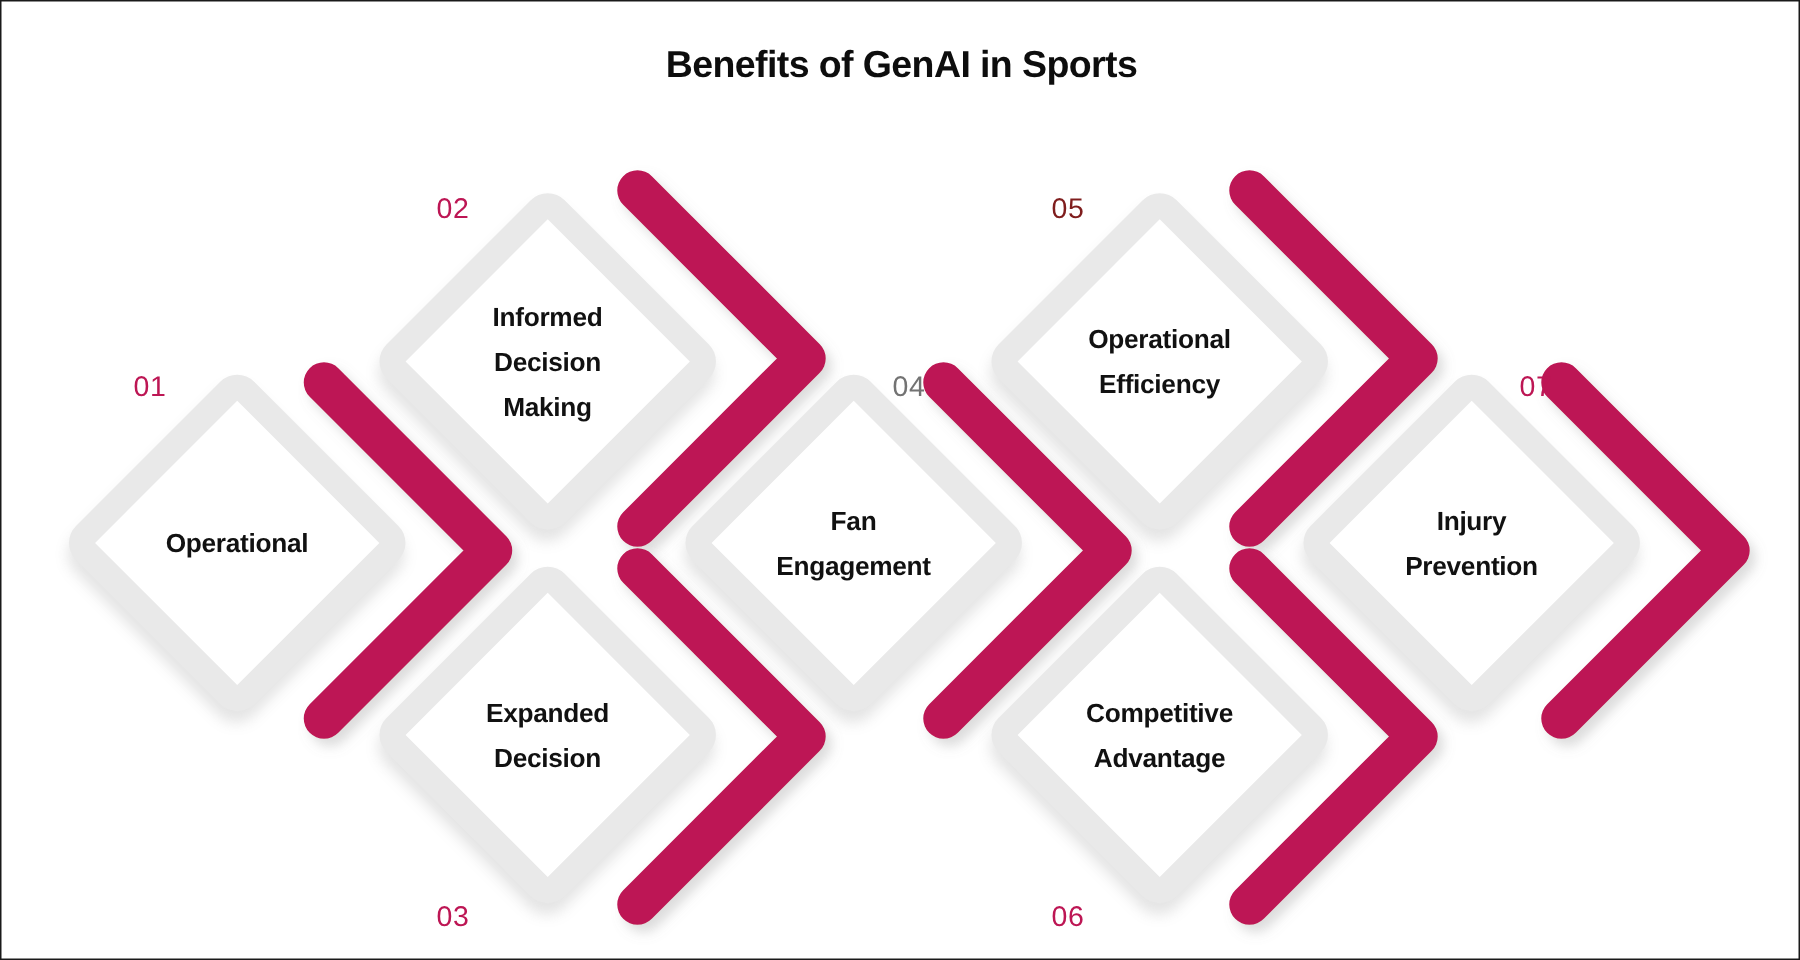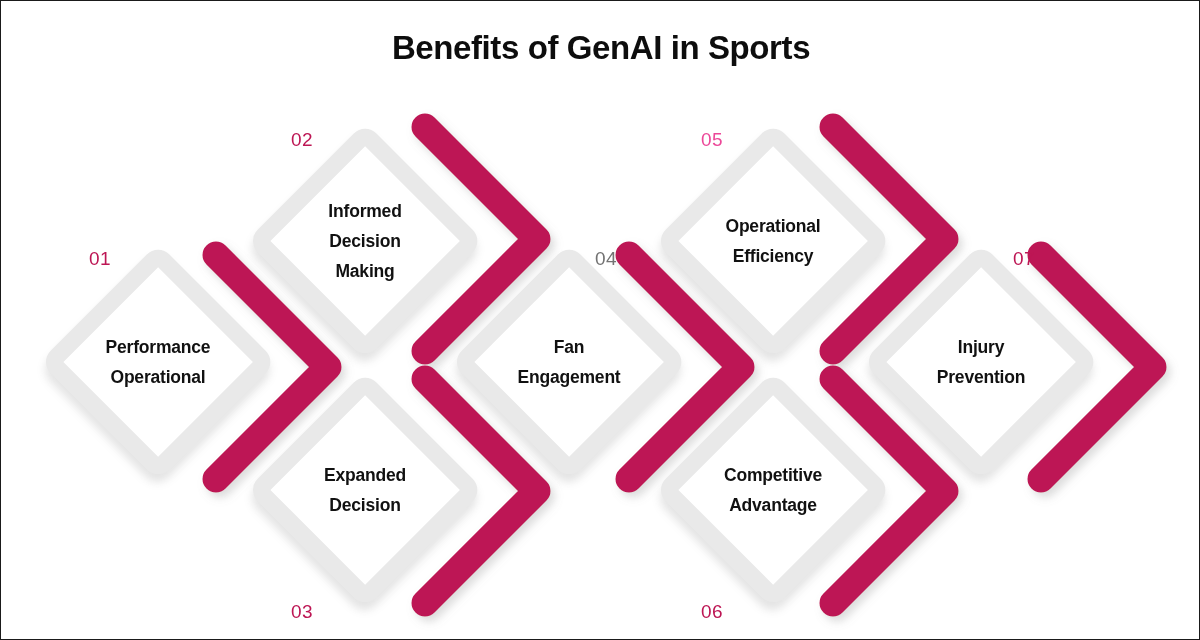--- a/index.html
+++ b/index.html
@@ -22,21 +22,21 @@
     overflow: hidden;
   }
 
   
   #title {
     position: absolute;
     top: 28px;
     left: 0;
     width: 1200px;
     text-align: center;
-    font-size: 33px;
+    font-size: 25px;
     font-weight: bold;
     color: #0d0d0d;
     letter-spacing: -0.4px;
     font-family: "Liberation Sans", sans-serif;
   }
 
   
   #stage {
     position: absolute;
     inset: 0;
@@ -168,21 +168,20 @@
             <filter id="sh6" x="-40%" y="-40%" width="200%" height="200%">
               <feDropShadow dx="4" dy="5" stdDeviation="4" flood-color="#8a8a8a" flood-opacity="0.30"></feDropShadow>
             </filter>
           </defs>
           <polyline points="30,30 142,142 30,254" fill="none" stroke="#bd1654" stroke-width="27" stroke-linecap="round" stroke-linejoin="round" filter="url(#sh6)"></polyline>
         </svg>
       </div>
       <div class="node" style="left: 0px; top: 0px;">
         <div class="diamond" style="width: 168.291px; height: 168.291px; left: 72.8543px; top: 276.854px; border-width: 17px; border-color: rgb(233, 233, 233); background: rgb(255, 255, 255);"></div>
         <div class="dia-label" style="width: 200px; height: 120px; left: 57px; top: 301px; color: rgb(17, 17, 17);">
-          <span>Performance</span>
           <span>Operational</span>
         </div>
         <div class="num" style="left: 88px; top: 227px; color: rgb(189, 22, 84);">01</div>
       </div>
       <div class="node" style="left: 0px; top: 0px;">
         <div class="diamond" style="width: 168.291px; height: 168.291px; left: 279.854px; top: 155.854px; border-width: 17px; border-color: rgb(233, 233, 233); background: rgb(255, 255, 255);"></div>
         <div class="dia-label" style="width: 200px; height: 120px; left: 264px; top: 180px; color: rgb(17, 17, 17);">
           <span>Informed</span>
           <span>Decision</span>
           <span>Making</span>
@@ -204,21 +203,21 @@
           <span>Engagement</span>
         </div>
         <div class="num" style="left: 594px; top: 227px; color: #737373;">04</div>
       </div>
       <div class="node" style="left: 0px; top: 0px;">
         <div class="diamond" style="width: 168.291px; height: 168.291px; left: 687.854px; top: 155.854px; border-width: 17px; border-color: rgb(233, 233, 233); background: rgb(255, 255, 255);"></div>
         <div class="dia-label" style="width: 200px; height: 120px; left: 672px; top: 180px; color: rgb(17, 17, 17);">
           <span>Operational</span>
           <span>Efficiency</span>
         </div>
-        <div class="num" style="left: 700px; top: 108px; color: #ec4899;">05</div>
+        <div class="num" style="left: 700px; top: 108px; color: #7f1d1d;">05</div>
       </div>
       <div class="node" style="left: 0px; top: 0px;">
         <div class="diamond" style="width: 168.291px; height: 168.291px; left: 687.854px; top: 404.854px; border-width: 17px; border-color: rgb(233, 233, 233); background: rgb(255, 255, 255);"></div>
         <div class="dia-label" style="width: 200px; height: 120px; left: 672px; top: 429px; color: rgb(17, 17, 17);">
           <span>Competitive</span>
           <span>Advantage</span>
         </div>
         <div class="num" style="left: 700px; top: 580px; color: rgb(189, 22, 84);">06</div>
       </div>
       <div class="node" style="left: 0px; top: 0px;">

